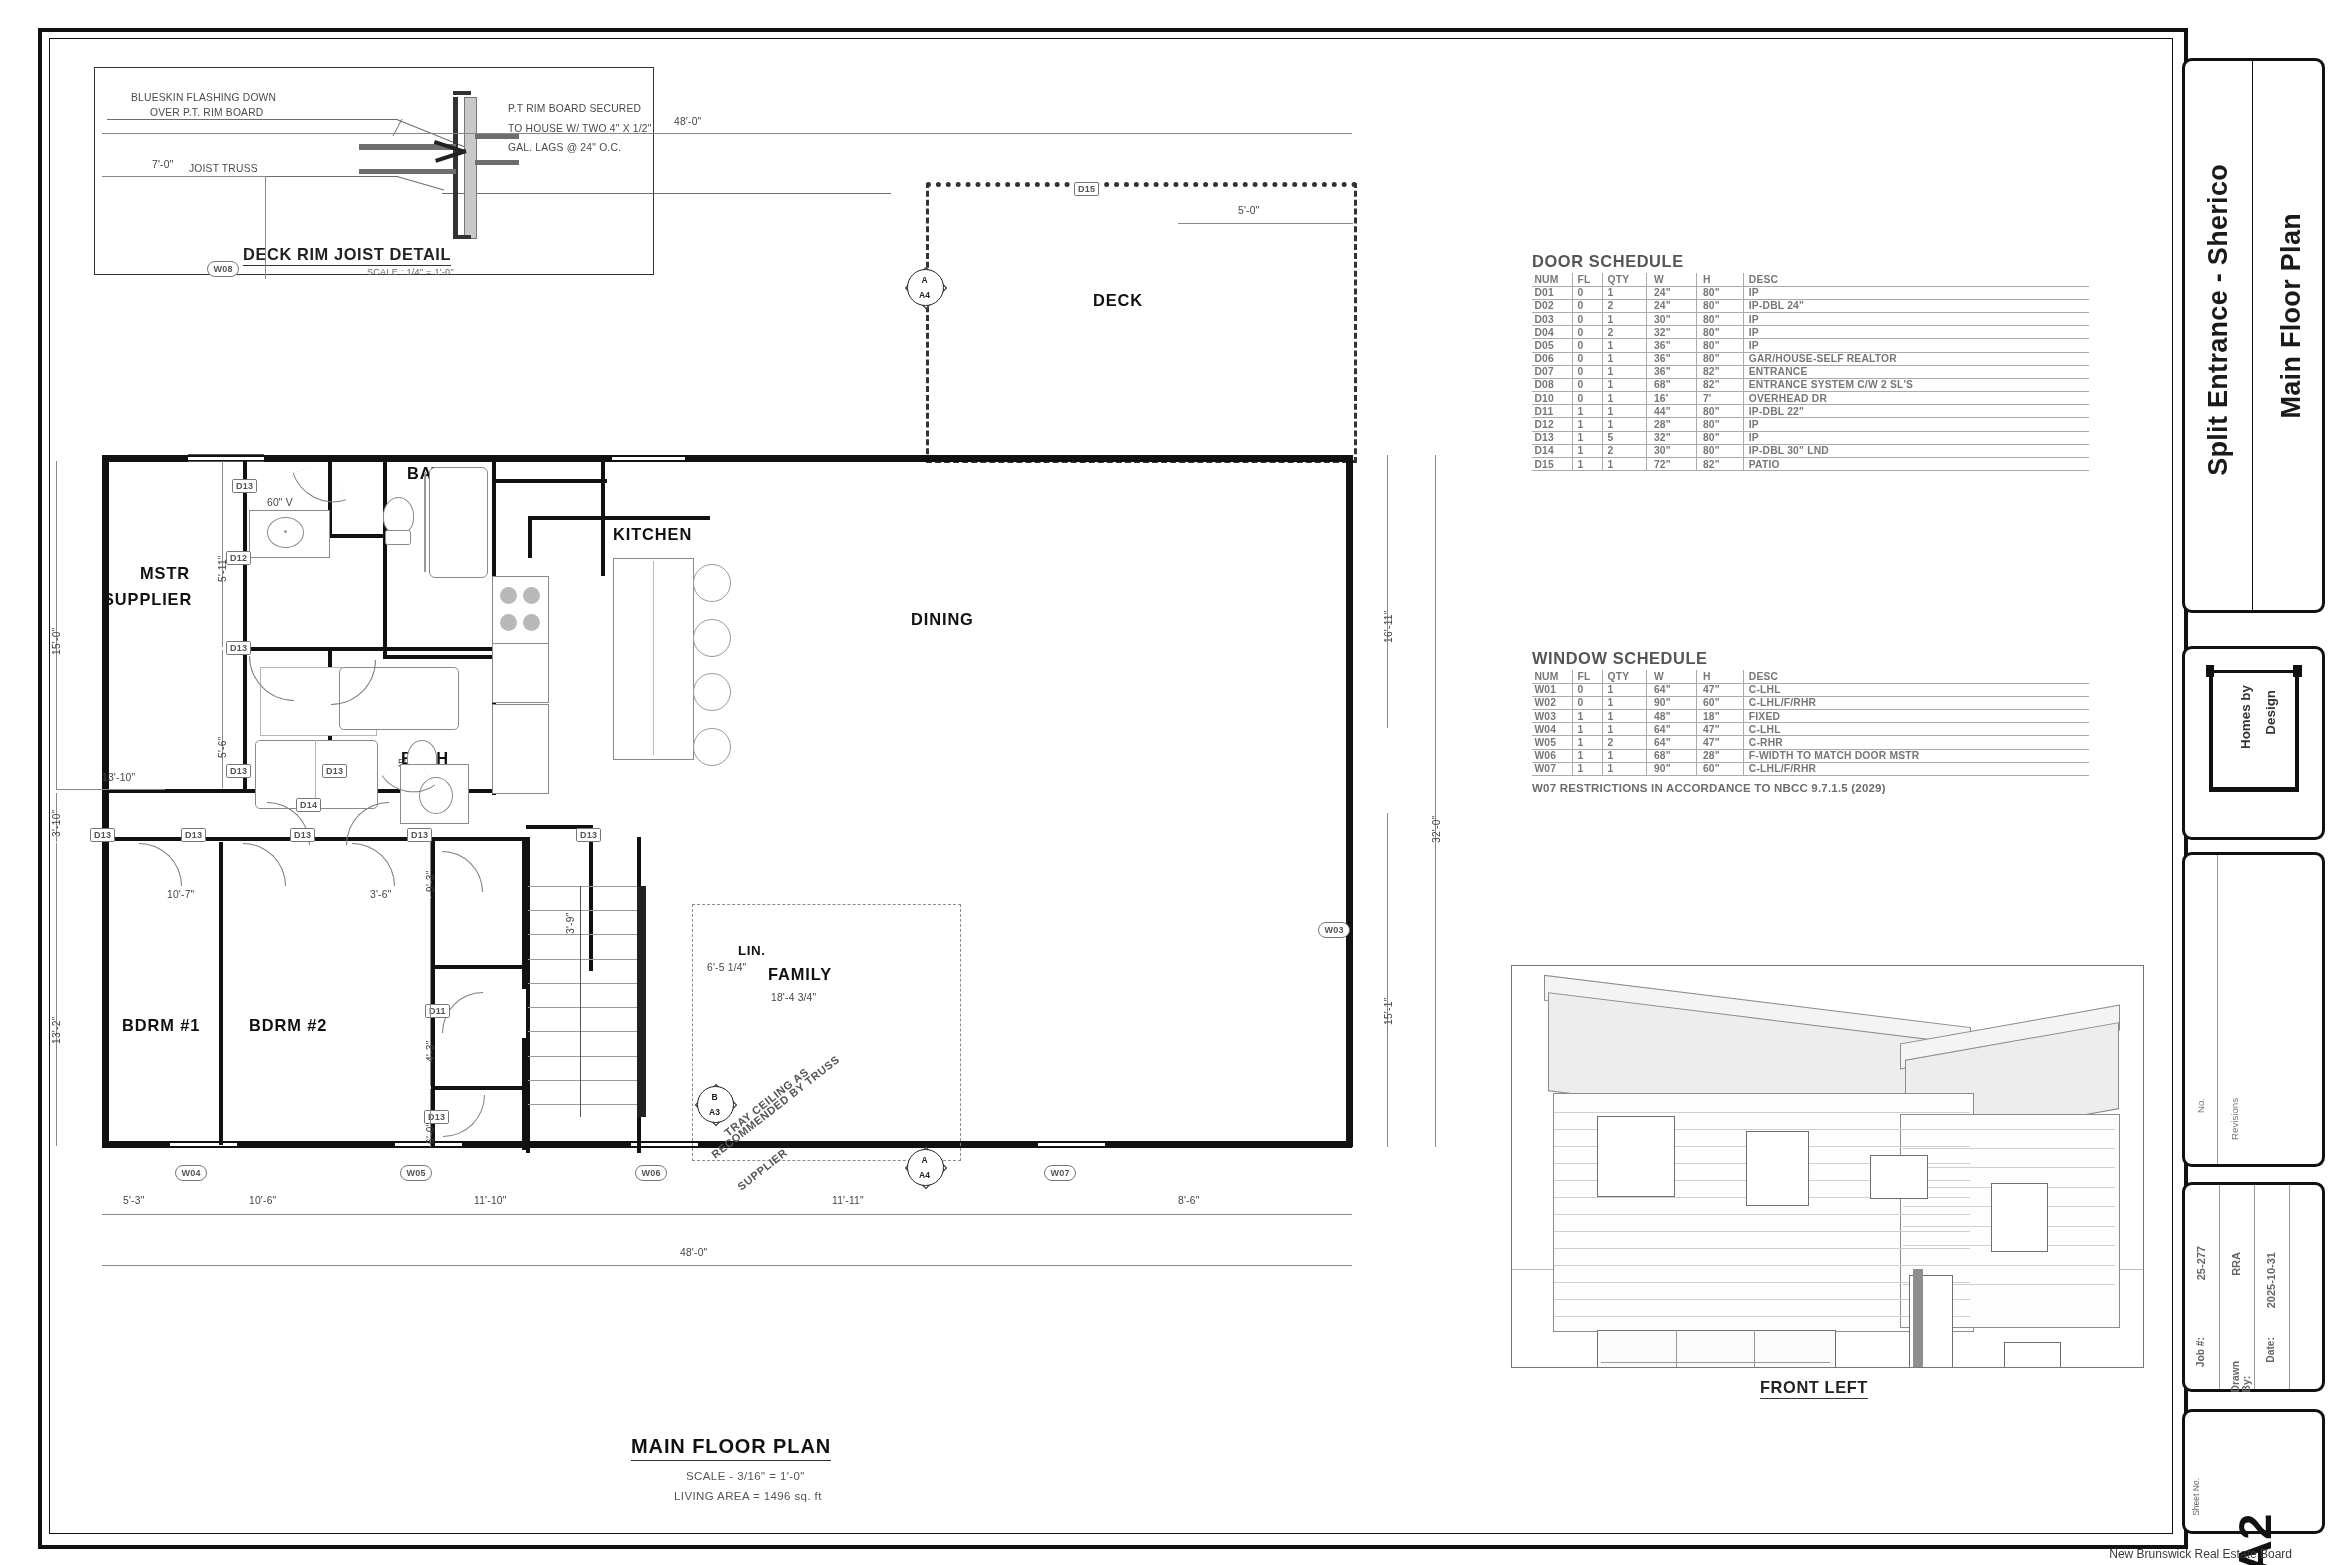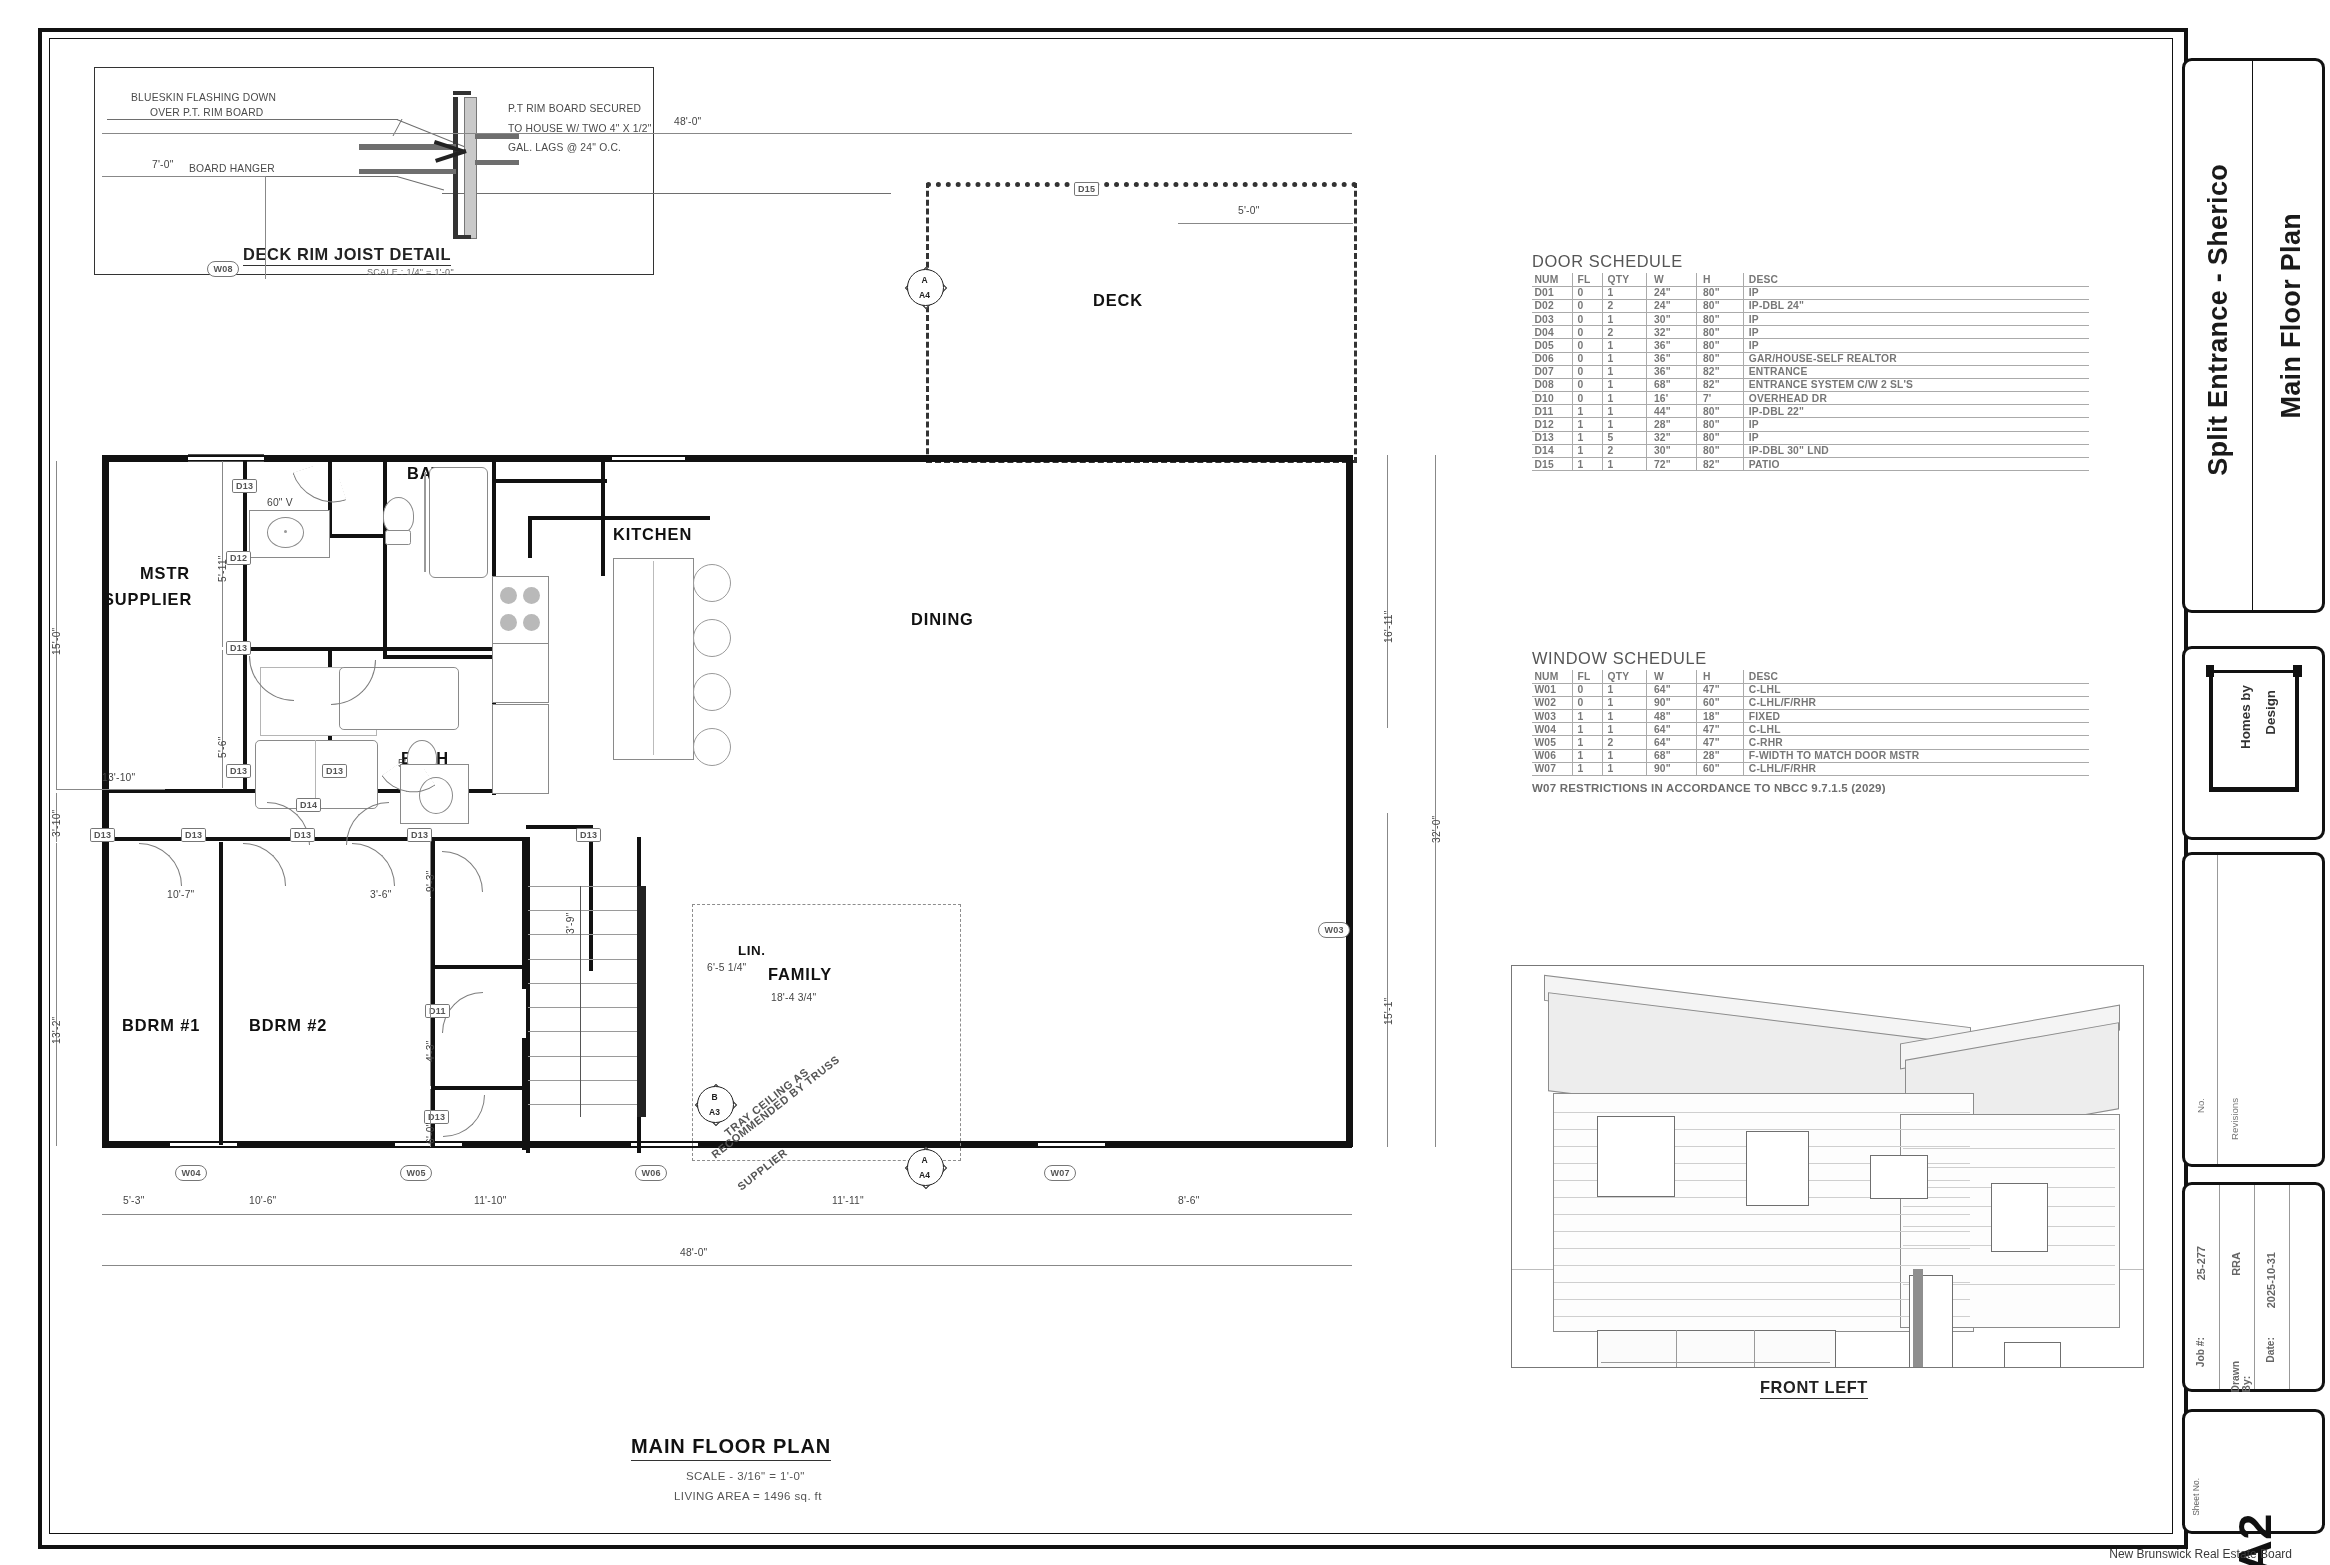--- a/index.html
+++ b/index.html
@@ -66,21 +66,21 @@
   .fxo{position:absolute;border:1.2px solid #8a8a8a;border-radius:50%;background:#fff;}
   .burner{position:absolute;border-radius:50%;background:#b9b9b9;}
   .dash{position:absolute;border:1.2px dashed #8d8d8d;}
   .tray{position:absolute;font-size:11px;font-weight:700;color:#555;white-space:nowrap;
       letter-spacing:0.6px;transform:rotate(-38deg);transform-origin:left top;}
   .door-sw{position:absolute;border:1.2px solid #7d7d7d;border-radius:0 0 0 100%;
       border-top:none;border-right:none;background:transparent;}
 
   
   .sched{position:absolute;color:#6d6d6d;}
-  .sched-title{font-size:16.4px;font-weight:400;letter-spacing:0.6px;color:#555;margin-bottom:2.4px;}
+  .sched-title{font-size:16.4px;font-weight:700;letter-spacing:0.6px;color:#555;margin-bottom:2.4px;}
   table.sc{border-collapse:collapse;font-size:10.3px;color:#777;}
   table.sc td,table.sc th{border-bottom:0.9px solid #aaa;padding:0.6px 0 0.6px 0;
       text-align:left;font-weight:700;letter-spacing:0.2px;white-space:nowrap;}
   table.sc td.c1{width:38px;border-right:0.9px solid #aaa;padding-left:2.4px;}
   table.sc td.c2{width:24px;border-right:0.9px solid #aaa;padding-left:4.2px;}
   table.sc td.c3{width:38px;border-right:0.9px solid #aaa;padding-left:5px;}
   table.sc td.c4{width:42px;border-right:0.9px solid #aaa;padding-left:7.3px;}
   table.sc td.c5{width:40px;border-right:0.9px solid #aaa;padding-left:6px;}
   table.sc td.c6{width:340px;padding-left:4.9px;}
   .schednote{font-size:11.5px;font-weight:700;color:#6d6d6d;margin-top:6px;letter-spacing:0.2px;}
@@ -127,21 +127,21 @@
     <div class="dl" style="left:380px;top:92px;width:44px;height:4.9px;"></div>
     <div class="dl" style="left:264px;top:76px;width:97px;height:5.5px;"></div>
     <div class="dl" style="left:264px;top:101px;width:97px;height:4.9px;"></div>
     <div class="dl" style="left:340px;top:72px;width:32px;height:3.6px;background:#222;transform:rotate(18deg);transform-origin:left top;"></div>
     <div class="dl" style="left:340px;top:91px;width:32px;height:3.6px;background:#222;transform:rotate(-18deg);transform-origin:left top;"></div>
     <div class="dl" style="left:358px;top:23px;width:18px;height:3.6px;background:#333;"></div>
     <div class="dl" style="left:358px;top:167px;width:18px;height:3.6px;background:#333;"></div>
 
     <div class="dtxt" style="left:36px;top:24px;">BLUESKIN FLASHING DOWN</div>
     <div class="dtxt" style="left:55px;top:39px;">OVER P.T. RIM BOARD</div>
-    <div class="dtxt" style="left:94px;top:95px;">BOARD HANGER</div>
+    <div class="dtxt" style="left:94px;top:95px;">JOIST TRUSS</div>
     <div class="dtxt" style="left:413px;top:35px;">P.T RIM BOARD SECURED</div>
     <div class="dtxt" style="left:413px;top:55px;">TO HOUSE W/ TWO 4" X 1/2"</div>
     <div class="dtxt" style="left:413px;top:74px;">GAL. LAGS @ 24" O.C.</div>
   </div>
   <div class="t bold" style="left:243px;top:245px;font-size:16.4px;letter-spacing:0.6px;color:#222;border-bottom:1.2px solid #333;padding-bottom:1.2px;">DECK RIM JOIST DETAIL</div>
   <div class="t" style="left:367px;top:267px;font-size:9px;color:#666;letter-spacing:0.3px;">SCALE : 1/4" = 1'-0"</div>
 
   <div class="fp">
 
     <div class="wallt" style="left:859px;top:-97px;width:425px;height:273px;border:3px dashed #333;border-top:5.5px dotted #333;"></div>

